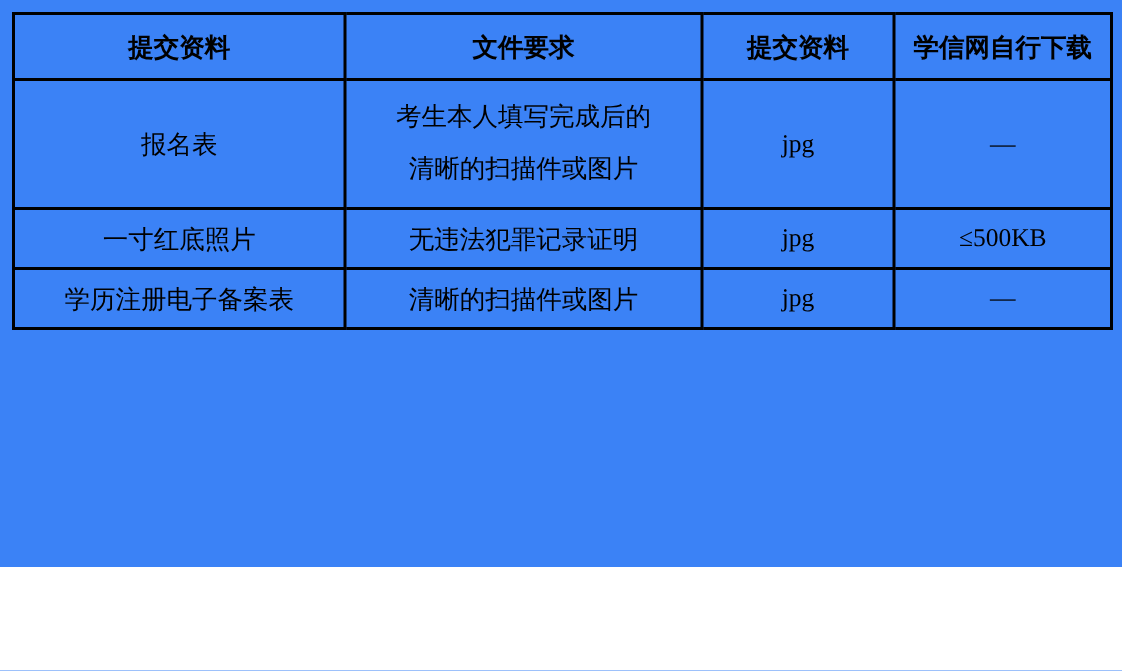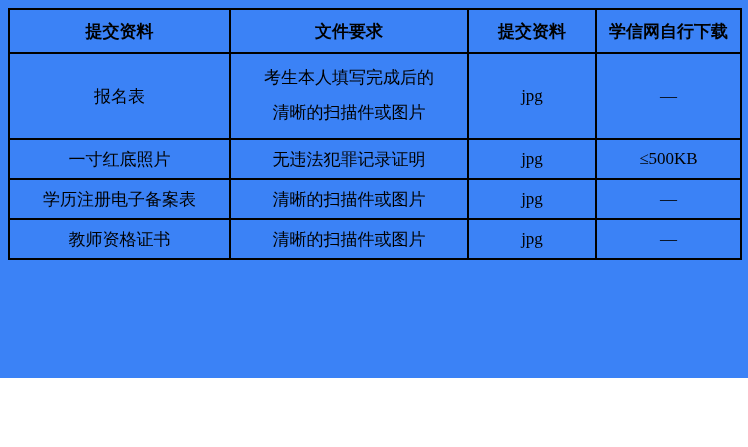--- a/index.html
+++ b/index.html
@@ -81,21 +81,15 @@
         <td>无违法犯罪记录证明</td>
         <td>jpg</td>
         <td>≤500KB</td>
       </tr>
       <tr>
         <td>学历注册电子备案表</td>
         <td>清晰的扫描件或图片</td>
         <td>jpg</td>
         <td>—</td>
       </tr>
-      <tr>
-        <td>教师资格证书</td>
-        <td>清晰的扫描件或图片</td>
-        <td>jpg</td>
-        <td>—</td>
-      </tr>
     </tbody>
   </table>
 </div>
 
 </body></html>

